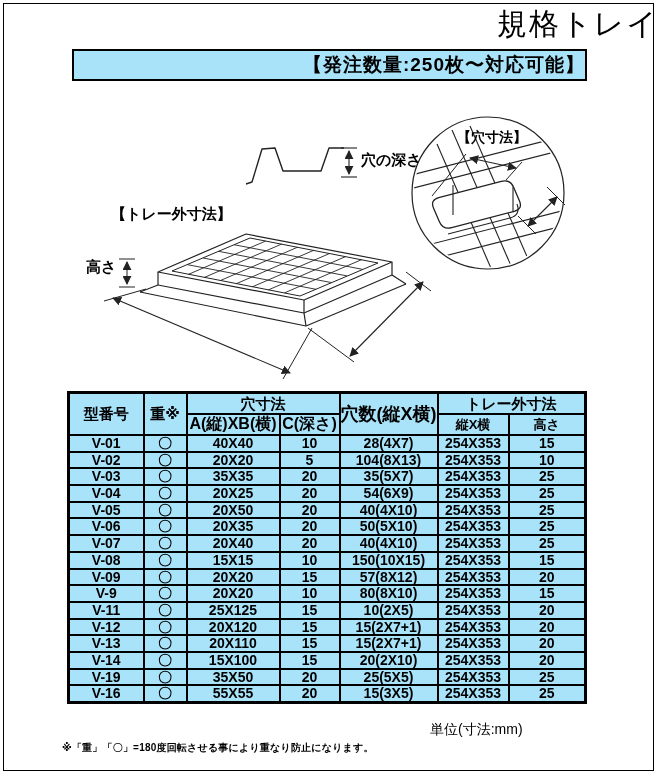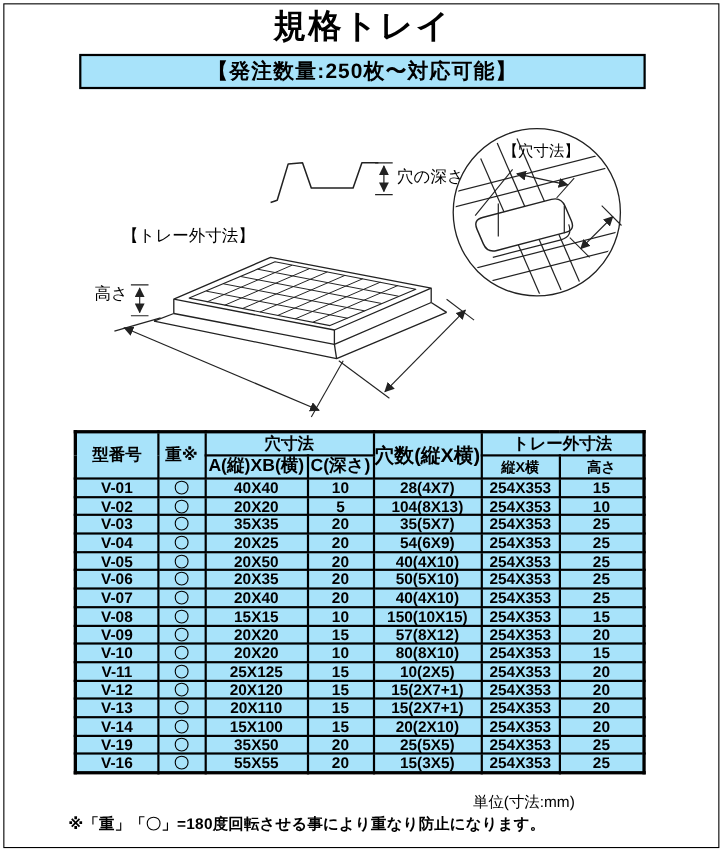--- a/index.html
+++ b/index.html
@@ -6,31 +6,31 @@
   body{
     width:659px;height:776px;position:relative;background:#fff;
     font-family:"Liberation Sans","DejaVu Sans",sans-serif;color:#000;
     overflow:hidden;
   }
   .page{
     position:absolute;left:3px;top:3px;width:649px;height:766px;
     border:1px solid #000;background:#fff;
   }
   .title{
-    position:absolute;left:0;top:4px;width:100%;text-align:center;
-    font-size:30px;font-weight:bold;letter-spacing:2px;
+    position:absolute;left:0;top:4px;width:100%;text-align:right;
+    font-size:30px;font-weight:normal;letter-spacing:2px;
   }
   .banner{
     position:absolute;left:72px;top:49px;width:511px;height:28px;
     background:#a8e3fa;border:2px solid #000;
-    display:flex;align-items:center;justify-content:center;
+    display:flex;align-items:center;justify-content:flex-end;
     font-size:19px;font-weight:bold;letter-spacing:1px;
   }
   .diagram-svg{position:absolute;left:0;top:100px;}
-  .dlabel{position:absolute;font-weight:normal;white-space:nowrap;}
+  .dlabel{position:absolute;font-weight:bold;white-space:nowrap;}
   .lbl-hole-depth{left:361px;top:151px;font-size:15px;}
   .lbl-hole-dim{left:450px;top:129px;width:84px;text-align:center;font-size:14px;}
   .lbl-tray-outer{left:111px;top:205px;font-size:15px;text-align:right;}
   .lbl-height{left:86px;top:258px;font-size:15px;}
 
   table.spec{
     position:absolute;left:67px;top:391px;width:517px;
     border-collapse:collapse;table-layout:fixed;
     border:3px solid #000;
   }
@@ -41,21 +41,21 @@
   }
   table.spec thead tr.h1 th{font-size:15px;height:19px;}
   table.spec thead tr.h2 th{font-size:16px;height:19px;}
   table.spec thead th.big{font-size:15px;text-align:center;}
   table.spec tbody td{font-size:14px;height:14px;}
   .unit{
     position:absolute;left:430px;top:721px;width:115px;text-align:left;
     font-size:14px;
   }
   .note{
-    position:absolute;left:62px;top:741px;font-size:14px;font-weight:bold;
+    position:absolute;left:62px;top:741px;font-size:10px;font-weight:bold;
     letter-spacing:0.2px;
   }
 </style>
 </head>
 <body>
 
 <div class="page"></div>
 
 <div class="title">規格トレイ</div>
 
@@ -248,21 +248,21 @@
       <tr>
         <td>V-09</td>
         <td>〇</td>
         <td>20X20</td>
         <td>15</td>
         <td>57(8X12)</td>
         <td>254X353</td>
         <td>20</td>
       </tr>
       <tr>
-        <td>V-10</td>
+        <td>V-9</td>
         <td>〇</td>
         <td>20X20</td>
         <td>10</td>
         <td>80(8X10)</td>
         <td>254X353</td>
         <td>15</td>
       </tr>
       <tr>
         <td>V-11</td>
         <td>〇</td>

